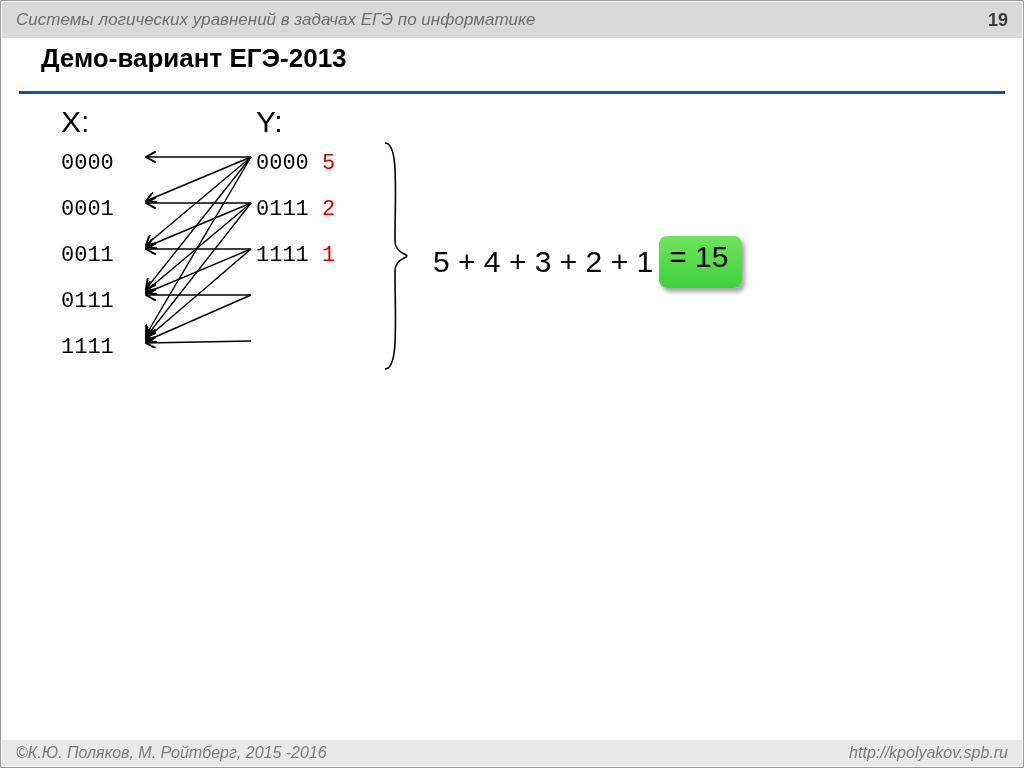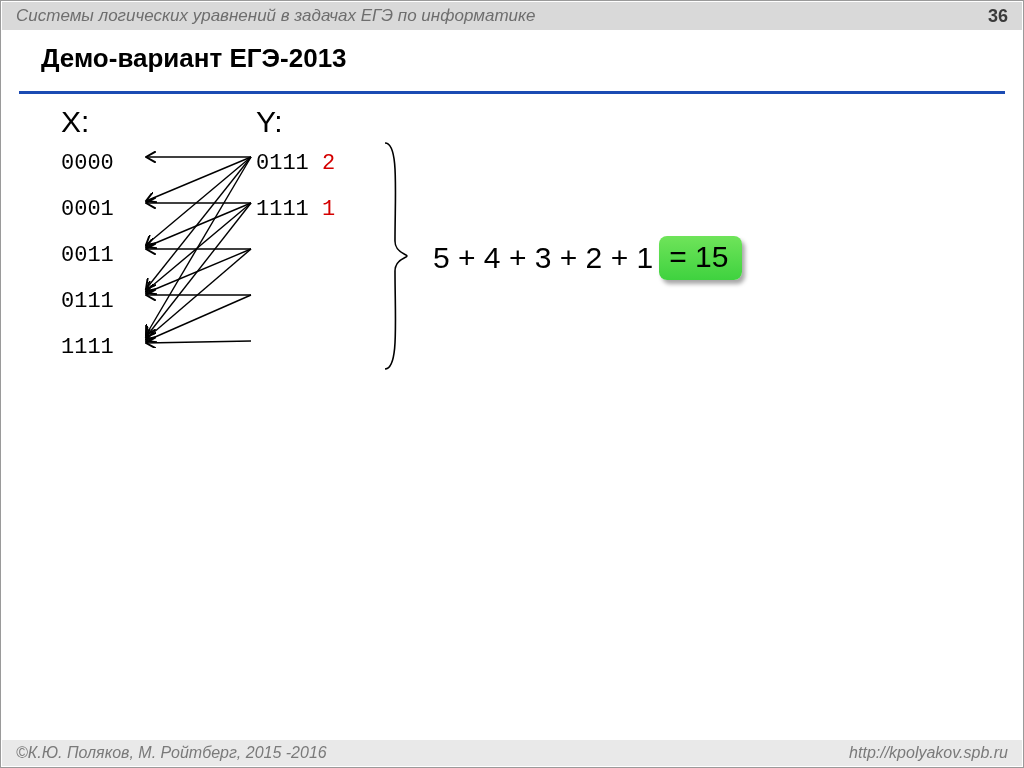--- a/index.html
+++ b/index.html
@@ -15,21 +15,21 @@
   .slide {
     position: relative;
     width: 1024px;
     height: 768px;
     box-sizing: border-box;
     border: 1px solid #9a9a9a;
   }
   .top-bar {
     position: absolute;
     left: 1px; right: 1px; top: 1px;
-    height: 28px;
+    height: 36px;
     background: #d9d9d9;
     display: flex;
     align-items: center;
     padding: 0 14px;
     justify-content: space-between;
     box-sizing: border-box;
   }
   .top-title {
     font-style: italic;
     color: #6e6e6e;
@@ -104,21 +104,21 @@
     left: 432px;
     top: 135px;
     font-size: 30px;
     white-space: nowrap;
     display: flex;
     align-items: center;
   }
   .answer-box {
     display: inline-block;
     margin-left: 6px;
-    padding: 4px 14px 6px 10px;
+    padding: 4px 14px 14px 10px;
     border-radius: 8px;
     background: linear-gradient(#6fe45a, #3fd23f);
     box-shadow: 3px 4px 4px rgba(0,0,0,0.35);
     font-size: 30px;
   }
 
   .bottom-bar {
     position: absolute;
     left: 1px; right: 1px; bottom: 1px;
     height: 26px;
@@ -133,39 +133,40 @@
     font-size: 16px;
   }
 </style>
 </head>
 <body>
 
 <div class="slide">
 
   <div class="top-bar">
     <span class="top-title">Системы логических уравнений в задачах ЕГЭ по информатике</span>
-    <span class="page-num">36</span>
+    <span class="page-num">19</span>
   </div>
 
   <div class="heading">Демо-вариант ЕГЭ-2013</div>
   <div class="rule"></div>
 
   <div class="content">
 
     <div class="colX">
       <div class="col-label">X:</div>
       <div class="bits">0000</div>
       <div class="bits">0001</div>
       <div class="bits">0011</div>
       <div class="bits">0111</div>
       <div class="bits">1111</div>
     </div>
 
     <div class="colY">
       <div class="col-label">Y:</div>
+      <div class="bits"><span>0000</span> <span class="red">5</span></div>
       <div class="bits"><span>0111</span> <span class="red">2</span></div>
       <div class="bits"><span>1111</span> <span class="red">1</span></div>
     </div>
 
     <svg class="arrows">
       <defs>
         <marker id="ah" markerWidth="8" markerHeight="8" refX="7" refY="4" orient="auto">
           <polyline points="0,0 7,4 0,8" fill="none" stroke="#000" stroke-width="1.2"></polyline>
         </marker>
       </defs>

